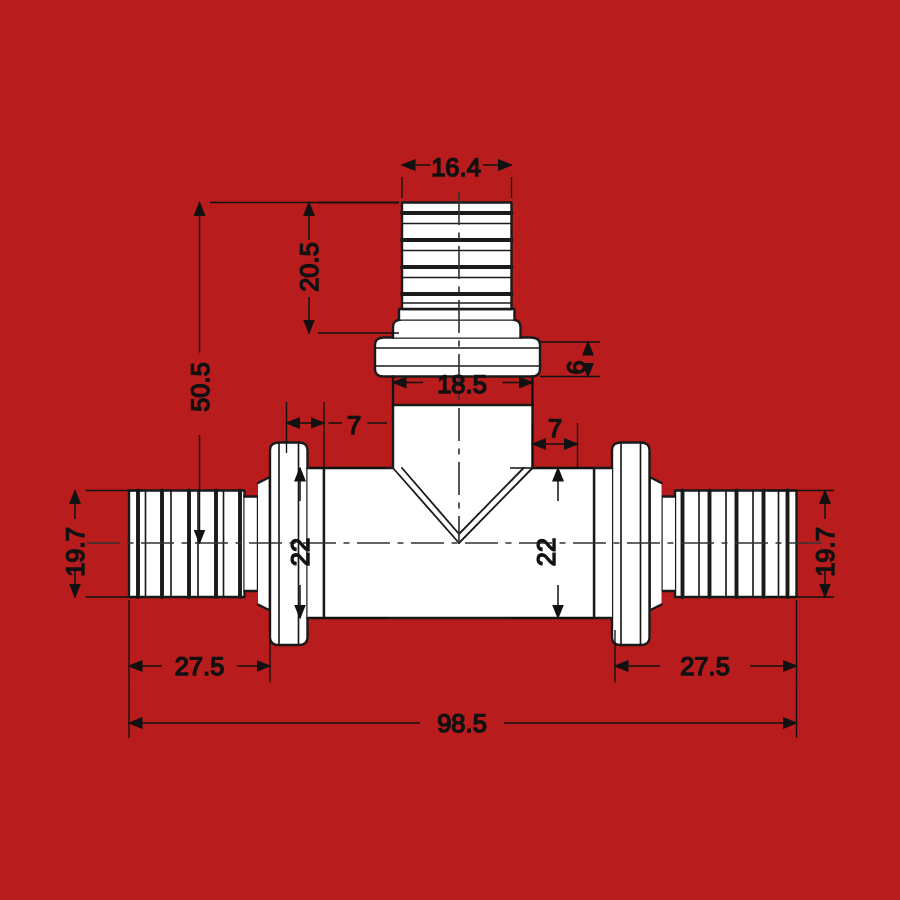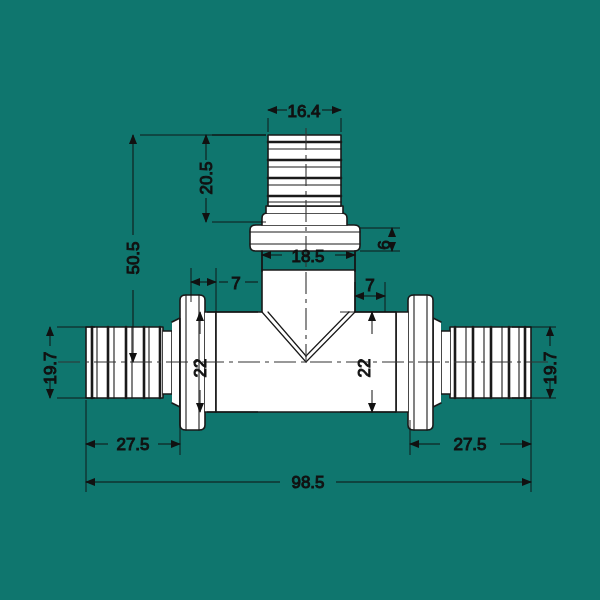--- a/index.html
+++ b/index.html
@@ -1,18 +1,18 @@
 <!DOCTYPE html>
 <html><head>
 <meta charset="utf-8">
 <style>
   html,body{margin:0;padding:0;background:#ffffff;}
   body{width:600px;height:600px;overflow:hidden;
        font-family:"Liberation Sans", sans-serif;}
-  #stage{position:relative;width:600px;height:600px;background:#0f766e;}
+  #stage{position:relative;width:600px;height:600px;background:#b91c1c;}
   svg{display:block;}
   .dimtext{font-family:"Liberation Sans", sans-serif;font-size:17px;fill:#111;}
 </style>
 </head>
 <body>
 
 <div id="stage">
 <svg id="dwg" width="600" height="600" viewBox="0 0 600 600">
 
   <defs>

